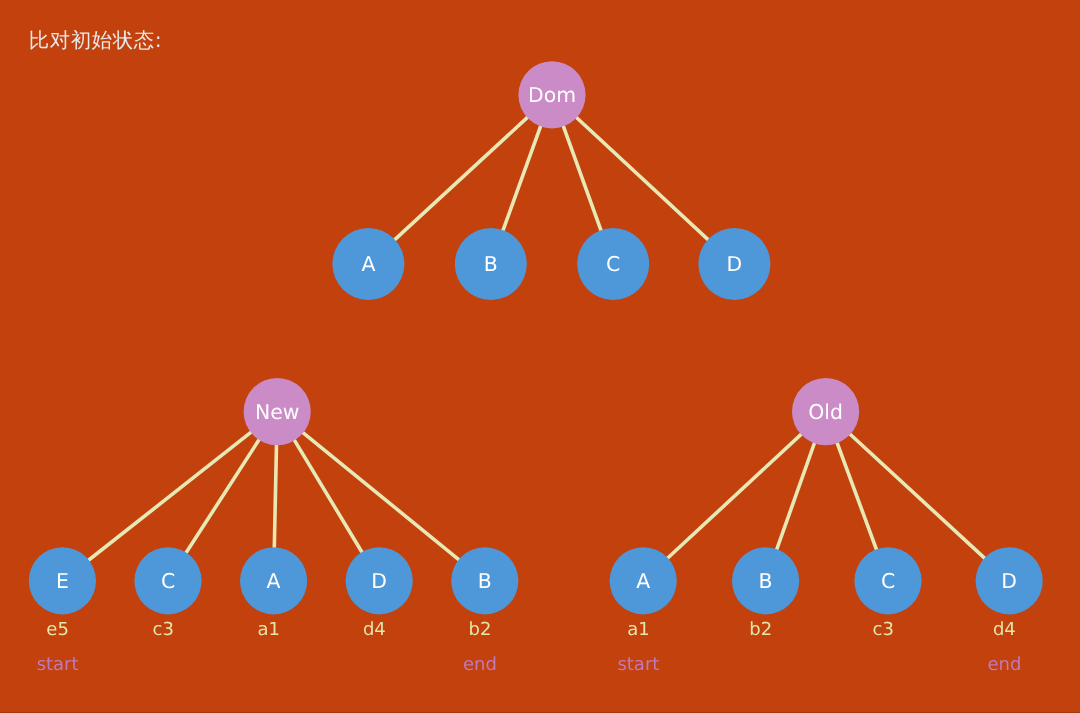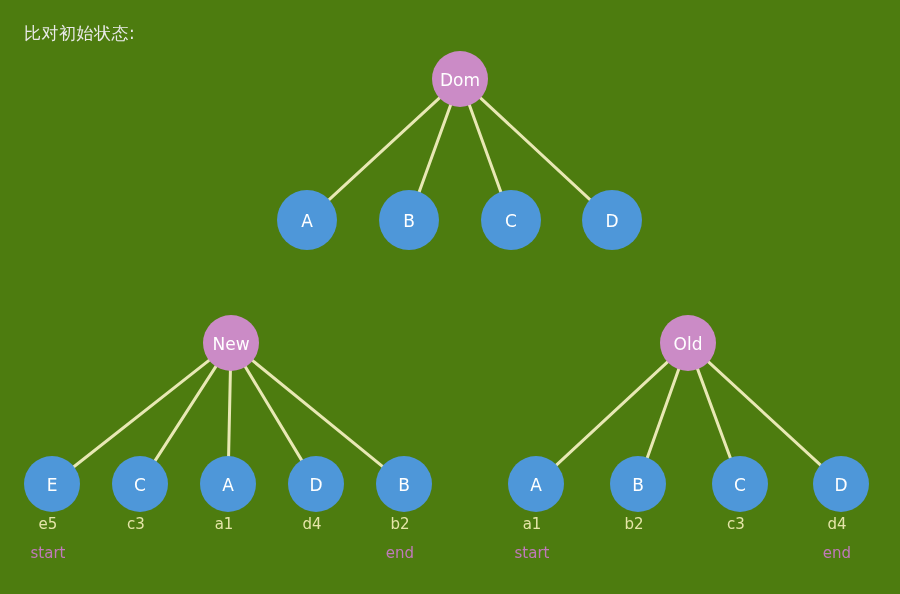--- a/index.html
+++ b/index.html
@@ -13,21 +13,21 @@
     height: 594px;
     position: relative;
     overflow: hidden;
     font-family: "Liberation Sans", "DejaVu Sans", sans-serif;
   }
   #canvas-root {
     position: absolute;
     left: 0; top: 0;
     width: 900px;
     height: 594px;
-    background: #4d7c0f;
+    background: #c2410c;
   }
   .page-title {
     position: absolute;
     left: 24px;
     top: 22px;
     font-size: 17px;
     color: #e9e9e9;
     font-family: "DejaVu Sans", "Liberation Sans", sans-serif;
     letter-spacing: 0.5px;
     white-space: nowrap;

